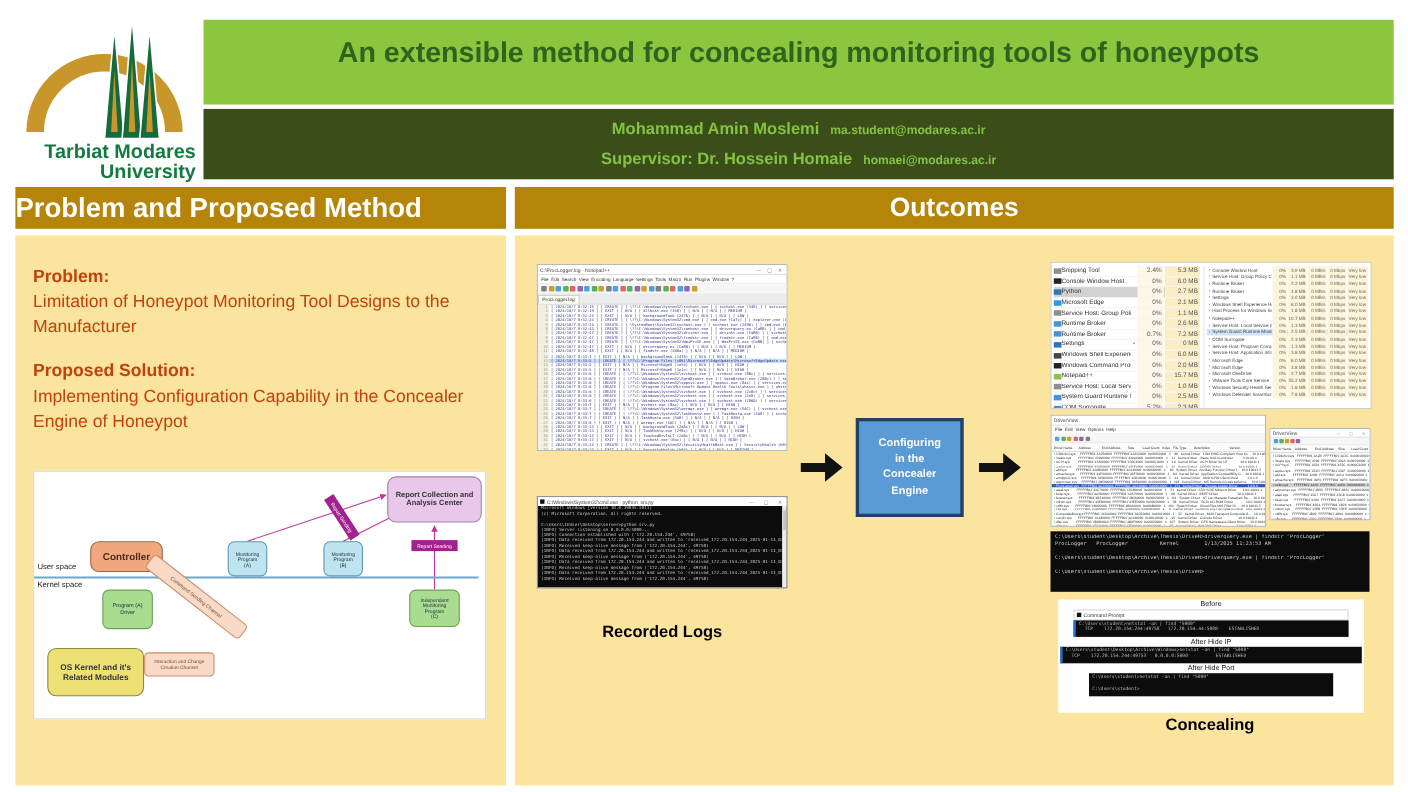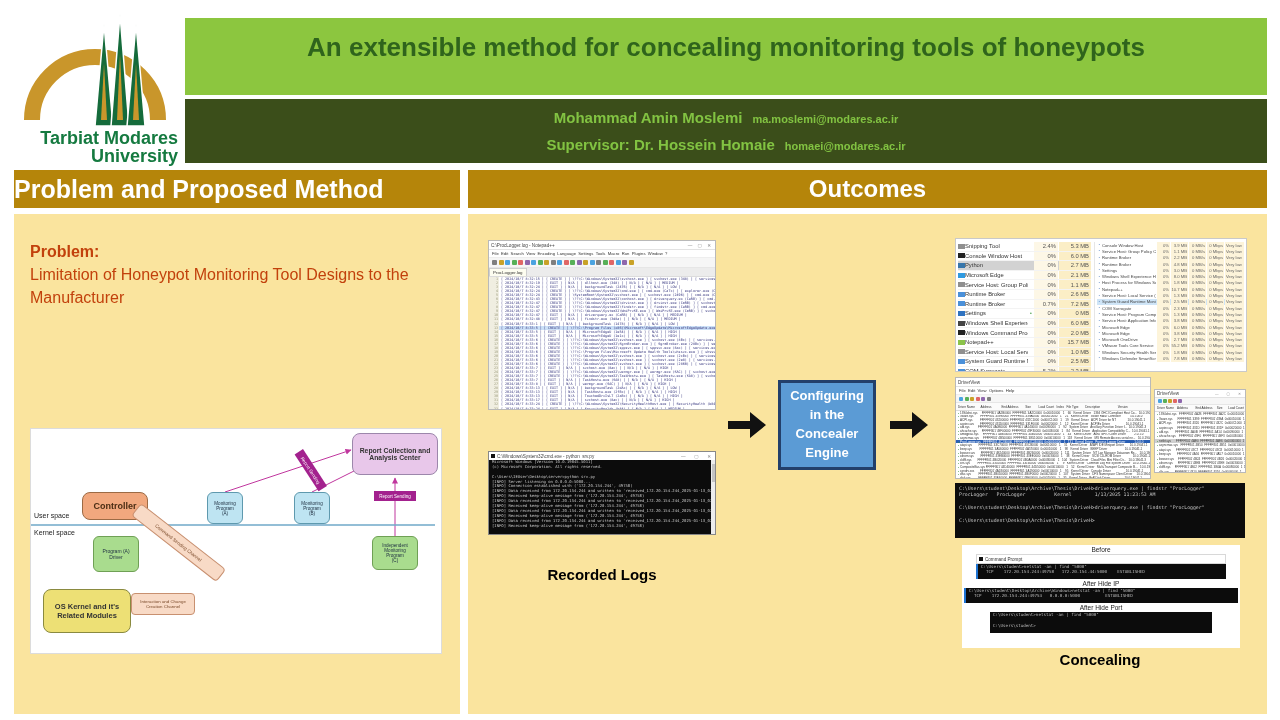--- a/index.html
+++ b/index.html
@@ -64,21 +64,21 @@
   .ngut::before{counter-increment:nl;content:counter(nl);}
   .ntxt{flex:1;overflow:hidden;white-space:pre;color:#33337d;padding-left:2px;}
   .nline:nth-child(13){background:#cbe0f7;}
   .term{background:#0c0c0c;font-family:"DejaVu Sans Mono",monospace;color:#c9c9c9;overflow:hidden;}
   .ptline{height:4.9px;line-height:4.9px;font-size:3.9px;white-space:pre;overflow:hidden;padding:0 3px;}
   .scrollbar{position:absolute;right:0;top:8px;bottom:0;width:4px;background:#ececec;}
   .scrollbar i{position:absolute;left:0.5px;top:4px;width:3px;height:18px;background:#c4c4c4;}
   .big-label{font-size:15px;font-weight:bold;color:#000;text-align:center;}
   
   #blue-box{left:310px;top:166px;width:98px;height:90px;background:#5B9BD5;border:3px solid #23406B;box-sizing:border-box;
-            display:flex;align-items:center;justify-content:center;text-align:center;color:#fff;font-weight:bold;font-size:13px;line-height:1.45;}
+            display:flex;align-items:center;justify-content:center;text-align:center;color:#fff;font-weight:bold;font-size:10px;line-height:1.45;}
   
   .tm{position:absolute;background:#fff;overflow:hidden;}
   .tmrowL{display:flex;align-items:center;height:8.6px;font-size:5.8px;color:#333;border-bottom:0.5px solid #f3f3f3;}
   .tmrowL .ic{width:7px;text-align:center;font-size:4.6px;}
   .tmrowL .nm{flex:1;overflow:hidden;white-space:nowrap;}
   .tmrowL .leaf{width:6px;color:#3f9b3f;font-size:5px;text-align:center;}
   .tmrowL .cpu{width:24px;text-align:right;color:#555;background:#fdf7e6;height:100%;display:flex;align-items:center;justify-content:flex-end;padding-right:2px;box-sizing:border-box;}
   .tmrowL .mem{width:32px;text-align:right;color:#555;background:#fbeec6;height:100%;display:flex;align-items:center;justify-content:flex-end;padding-right:2px;box-sizing:border-box;margin-left:1px;}
   #tm-left .tmrowL:nth-child(3){background:#d2d2d2;}
   .tmrowR{display:flex;align-items:center;height:6.3px;font-size:4.2px;color:#444;}
@@ -124,39 +124,43 @@
       <text x="168" y="154" text-anchor="end" font-size="18" font-weight="bold" fill="#157A40">University</text>
     </svg>
   </div>
 
   <div class="abs" id="title-bar">
     <div class="t">An extensible method for concealing monitoring tools of honeypots</div>
   </div>
   <div class="abs" id="authors-bar">
     <div class="author-line">
       <span class="nm">Mohammad Amin Moslemi</span>
-      <span class="em">ma.moslemi@modares.ac.ir</span>
+      <span class="em">ma.student@modares.ac.ir</span>
     </div>
     <div class="author-line">
       <span class="nm">Supervisor: Dr. Hossein Homaie</span>
       <span class="em">homaei@modares.ac.ir</span>
     </div>
   </div>
 
   <div class="abs gold-bar" id="hdr-left">
     <span>Problem and Proposed Method</span>
   </div>
   <div class="abs gold-bar" id="hdr-right">
     <span>Outcomes</span>
   </div>
 
   <div class="abs ypanel" id="left-panel">
     <div class="abs ptext" style="top:26px;">
       <b>Problem:</b>
       <span>Limitation of Honeypot Monitoring Tool Designs to the Manufacturer</span>
+    </div>
+    <div class="abs ptext" style="top:112px;">
+      <b>Proposed Solution:</b>
+      <span>Implementing Configuration Capability in the Concealer Engine of Honeypot</span>
     </div>
 
     <div class="abs" id="diagram">
       <svg class="abs" width="410" height="224" style="left:0;top:0;">
         <defs>
           <marker id="ah" markerWidth="7" markerHeight="7" refX="5.5" refY="3" orient="auto">
             <path d="M0,0 L6,3 L0,6 z" fill="#c0369e"></path>
           </marker>
         </defs>
         <line x1="194" y1="63" x2="320" y2="21" stroke="#c0369e" stroke-width="1" marker-end="url(#ah)"></line>

